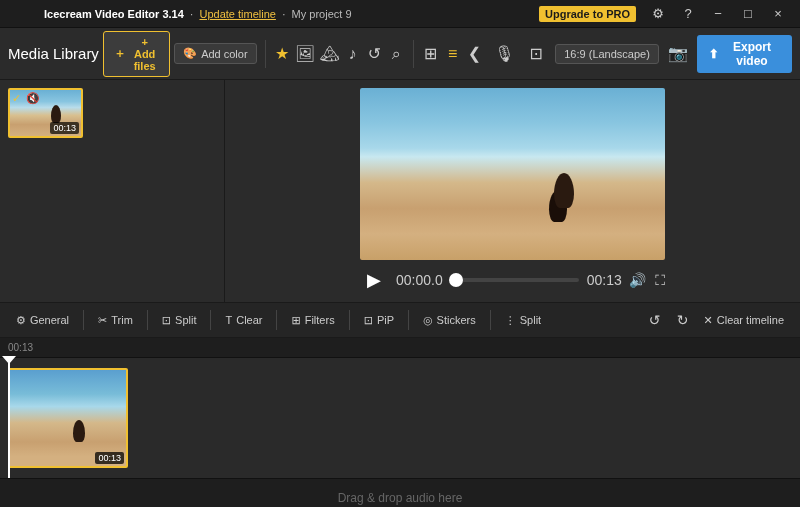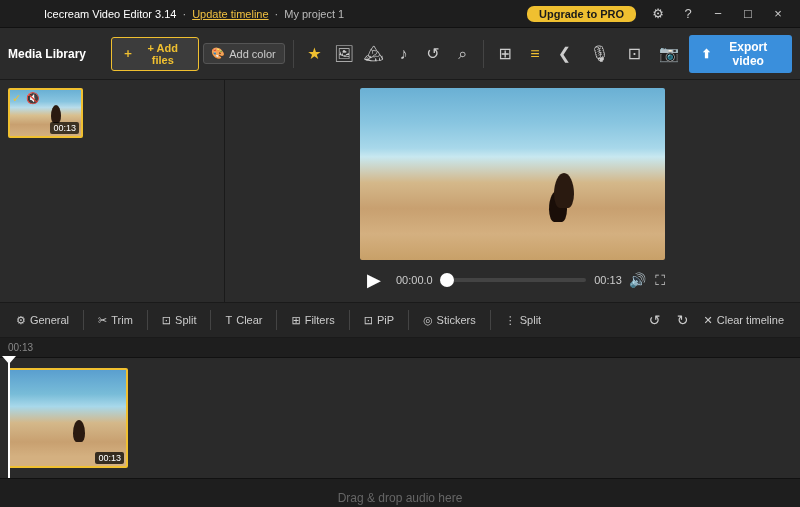--- a/index.html
+++ b/index.html
@@ -23,33 +23,33 @@
       justify-content: space-between;
       border-bottom: 1px solid #111;
     }
     #title-bar-left {
       display: flex;
       align-items: center;
       gap: 6px;
       font-size: 11px;
       color: #bbb;
     }
-    #title-bar-left .app-name { color: #fff; font-weight: 400; padding-left: 36px; }
+    #title-bar-left .app-name { color: #fff; font-weight: 700; padding-left: 36px; }
     #title-bar-left .update-link { color: #f0c040; text-decoration: underline; cursor: pointer; }
     #title-bar-right {
       display: flex;
       align-items: center;
       gap: 2px;
     }
     .upgrade-btn {
       background: #f0c030;
       color: #1a1a1a;
       border: none;
-      border-radius: 7px;
-      padding: 2px 12px;
+      border-radius: 2px;
+      padding: 2px 6px;
       font-size: 11px;
       font-weight: 700;
       cursor: pointer;
       margin-right: 6px;
     }
     .win-ctrl {
       background: transparent;
       border: none;
       color: #ccc;
       width: 28px;
@@ -65,24 +65,24 @@
     #top-toolbar {
       background: #2b2b2b;
       height: 52px;
       display: flex;
       align-items: center;
       padding: 0 8px;
       border-bottom: 1px solid #1a1a1a;
       gap: 4px;
     }
     .media-library-label {
-      font-size: 12px;
-      font-weight: 700;
+      font-size: 15px;
+      font-weight: 400;
       color: #fff;
-      margin-right: 21px;
+      margin-right: 0;
       white-space: nowrap;
     }
     .tb-btn {
       background: #3a3a3a;
       border: 1px solid #555;
       color: #ccc;
       border-radius: 3px;
       padding: 3px 8px;
       cursor: pointer;
       display: flex;
@@ -259,21 +259,21 @@
       border: none;
       color: #fff;
       font-size: 18px;
       cursor: pointer;
       width: 28px;
       height: 28px;
       display: flex;
       align-items: center;
       justify-content: center;
     }
-    .time-label { font-size: 11px; color: #ccc; white-space: nowrap; }
+    .time-label { font-size: 14px; color: #ccc; white-space: nowrap; }
     .progress-bar-wrap {
       flex: 1;
       height: 4px;
       background: #444;
       border-radius: 2px;
       position: relative;
     }
     .progress-bar-fill {
       width: 4%;
       height: 100%;
@@ -451,21 +451,21 @@
   </style>
 </head>
 <body>
 
 <div id="title-bar">
   <div id="title-bar-left">
     <span class="app-name">Icecream Video Editor 3.14</span>
     <span>·</span>
     <a class="update-link">Update timeline</a>
     <span>·</span>
-    <span>My project 1</span>
+    <span>My project 9</span>
   </div>
   <div id="title-bar-right">
     <button class="upgrade-btn">Upgrade to PRO</button>
     <button class="win-ctrl">⚙</button>
     <button class="win-ctrl">?</button>
     <button class="win-ctrl">−</button>
     <button class="win-ctrl">□</button>
     <button class="win-ctrl close">×</button>
   </div>
 </div>
@@ -490,20 +490,21 @@
   <div class="toolbar-sep"></div>
   <button class="tb-icon-btn">⊞</button>
   <button class="tb-icon-btn active">≡</button>
   <button class="tb-icon-btn">❮</button>
 
   <div class="spacer"></div>
 
   <div class="right-toolbar">
     <button class="rt-icon">🎙</button>
     <button class="rt-icon">⊡</button>
+    <div class="aspect-badge">16:9 (Landscape)</div>
     <button class="rt-icon">📷</button>
     <button class="export-btn">
       <span>⬆</span>
       <span>Export video</span>
     </button>
   </div>
 </div>
 
 <div id="content-area">
 

